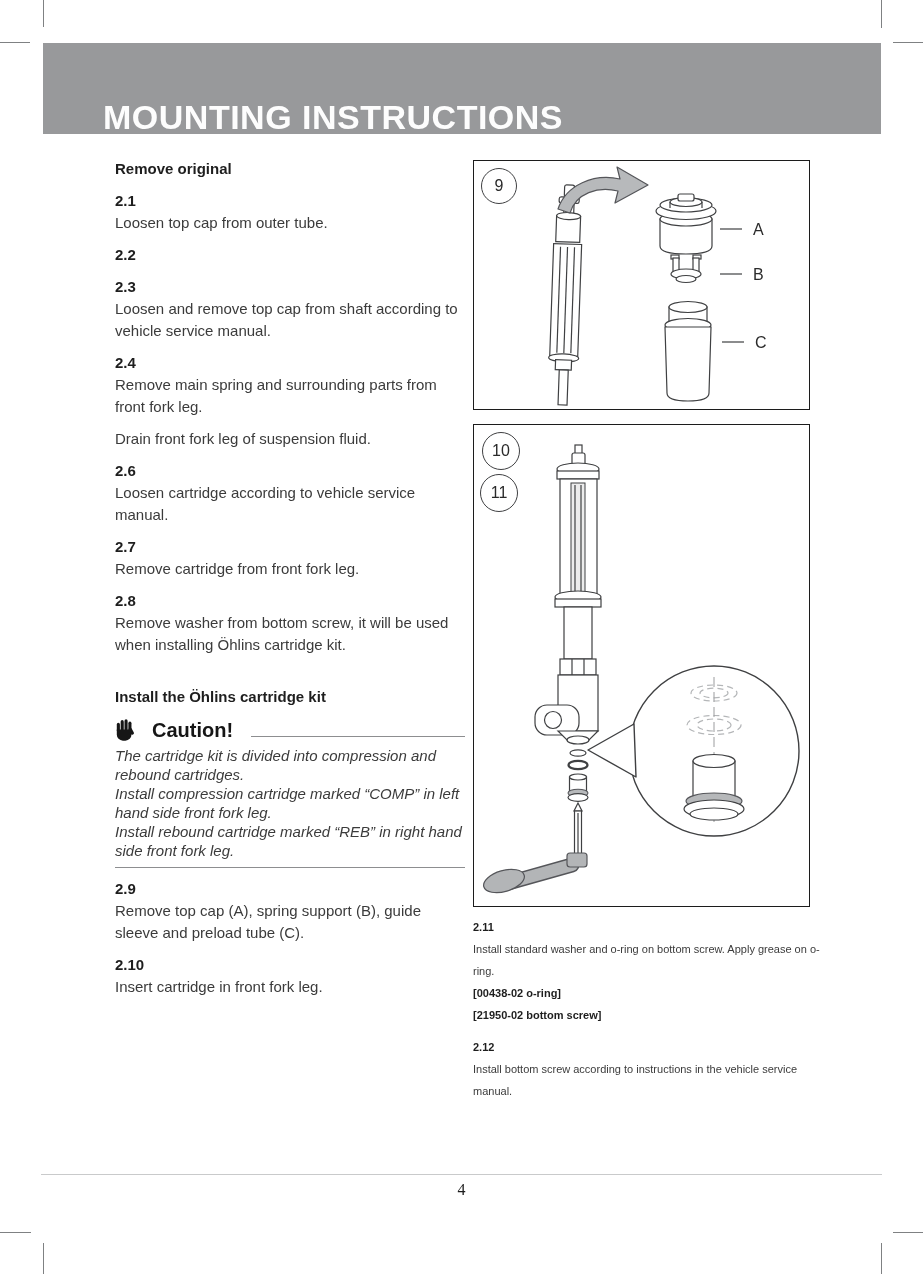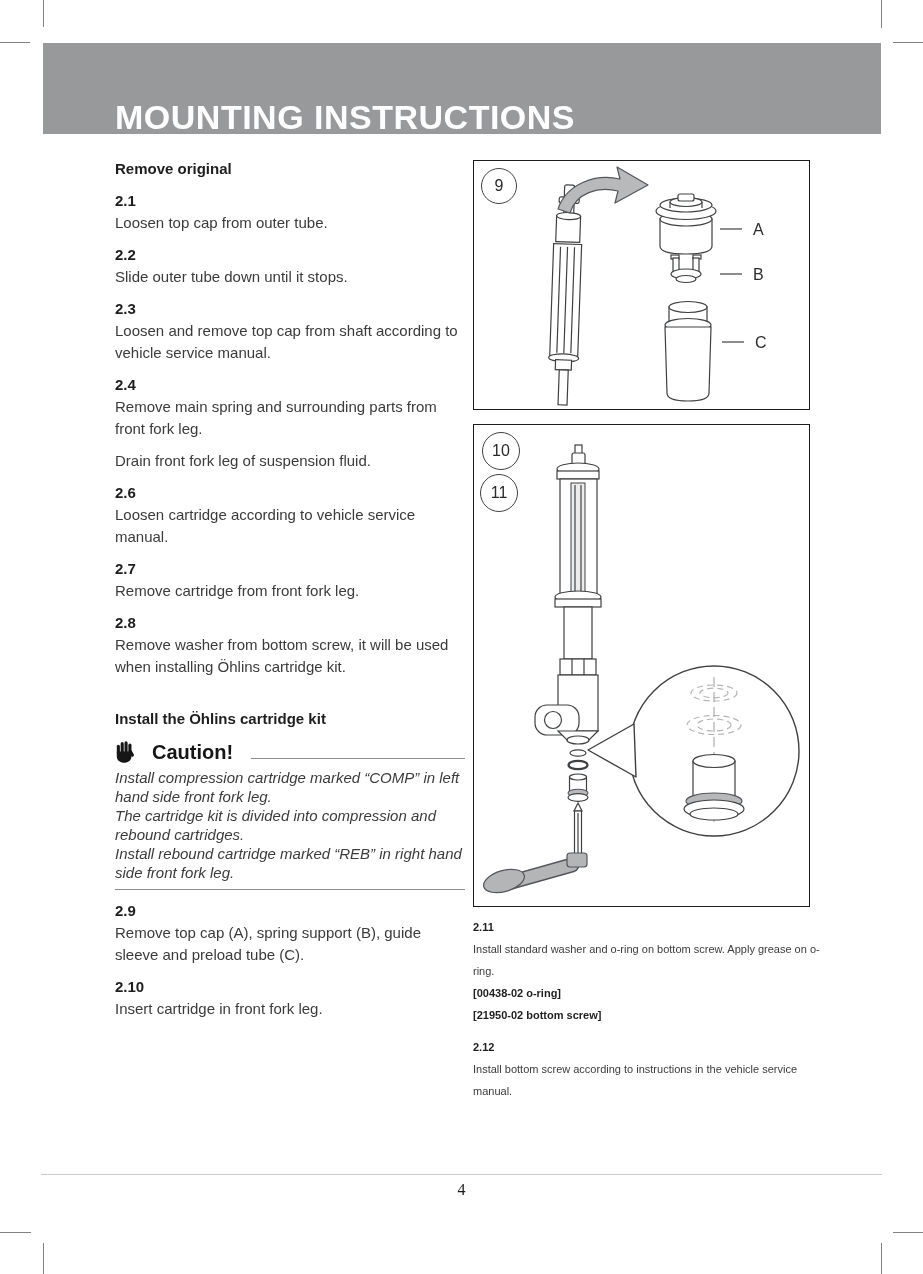--- a/index.html
+++ b/index.html
@@ -7,21 +7,21 @@
   .page {
     position:relative; width:923px; height:1274px; margin:0 auto;
     background:#ffffff; overflow:hidden;
     font-family:"Liberation Sans", sans-serif; color:#3b3b3b;
   }
   
   .crop { position:absolute; background:#7f8183; }
   
   .band { position:absolute; left:43px; top:43px; width:838px; height:91px; background:#98999b; }
   .band h1 {
-    position:absolute; left:72px; bottom:0px;
+    position:absolute; left:60px; bottom:0px;
     font-size:34px; font-weight:bold; color:#fdfdfd; letter-spacing:0.5px; line-height:34px;
   }
   
   .col-left  { position:absolute; left:115px; top:158px; width:350px; font-size:15px; line-height:22px; }
   .col-right { position:absolute; left:473px; top:916px; width:352px; font-size:11px; line-height:22px; }
   .sec-head { font-size:15px; font-weight:bold; color:#1e1e1e; line-height:22px; }
   .sec-head.gap { margin-top:30px; }
   .step { margin-top:10px; }
   .step-num { font-weight:bold; color:#1e1e1e; line-height:22px; }
   .step-text { line-height:22px; }
@@ -72,21 +72,20 @@
 
   <div class="col-left">
     <div class="sec-head">Remove original</div>
 
     <div class="step">
       <div class="step-num">2.1</div>
       <div class="step-text">Loosen top cap from outer tube.</div>
     </div>
     <div class="step">
       <div class="step-num">2.2</div>
-      <div class="step-text">Slide outer tube down until it stops.</div>
     </div>
     <div class="step">
       <div class="step-num">2.3</div>
       <div class="step-text">Loosen and remove top cap from shaft according to vehicle service manual.</div>
     </div>
     <div class="step">
       <div class="step-num">2.4</div>
       <div class="step-text">Remove main spring and surrounding parts from front fork leg.</div>
     </div>
     <div class="step">
@@ -115,22 +114,22 @@
           <rect x="10" y="0.4" width="3.4" height="13.3" rx="1.7"></rect>
           <rect x="14.2" y="2.8" width="3.4" height="11" rx="1.7"></rect>
           <rect x="15.6" y="9.4" width="3.6" height="8" rx="1.8" transform="rotate(-28 17.4 13.4)"></rect>
           <path d="M1.6,11.5 h16 v5.5 a6.6,6.6 0 0 1 -6.6,6.6 h-2.8 a6.6,6.6 0 0 1 -6.6,-6.6 Z"></path>
         </g>
       </svg>
       <span class="caution-title">Caution!</span>
       <span class="caution-rule"></span>
     </div>
     <div class="caution-body">
+      <p>The cartridge kit is divided into compression and rebound cartridges.</p>
       <p>Install compression cartridge marked “COMP” in left hand side front fork leg.</p>
-      <p>The cartridge kit is divided into compression and rebound cartridges.</p>
       <p>Install rebound cartridge marked “REB” in right hand side front fork leg.</p>
     </div>
 
     <div class="step">
       <div class="step-num">2.9</div>
       <div class="step-text">Remove top cap (A), spring support (B), guide sleeve and preload tube (C).</div>
     </div>
     <div class="step">
       <div class="step-num">2.10</div>
       <div class="step-text">Insert cartridge in front fork leg.</div>

